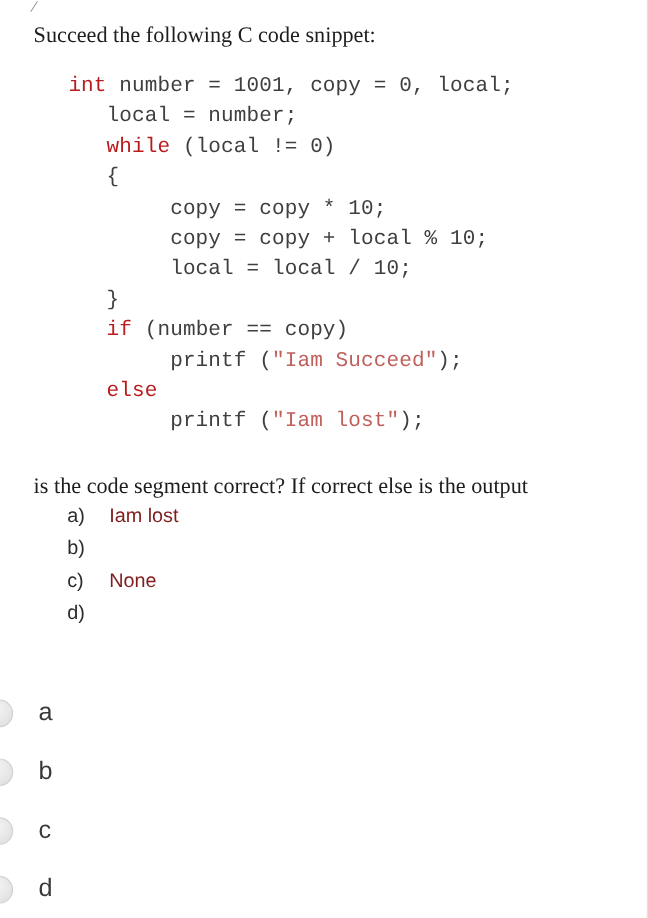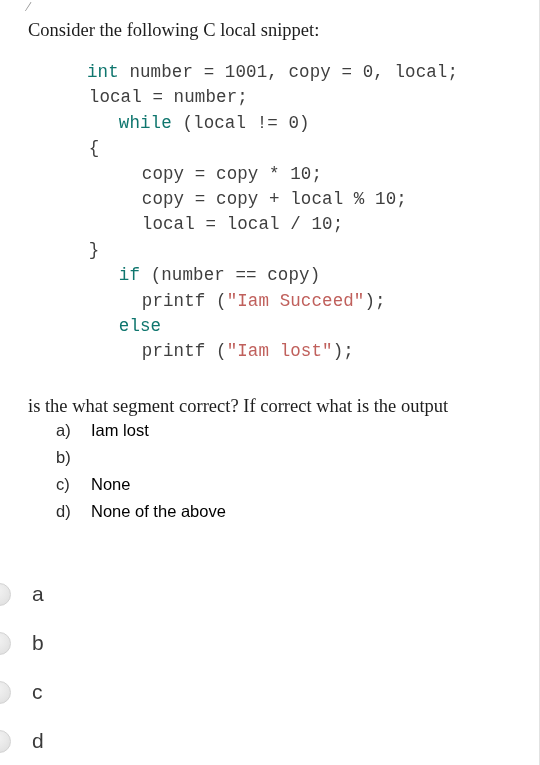--- a/index.html
+++ b/index.html
@@ -73,21 +73,21 @@
     font-size: 17.5px;
     line-height: 25.4px;
     color: #3f3f3f;
     letter-spacing: .1px;
     white-space: pre;
   }
   .code-line {
     white-space: pre;
     height: 25.4px;
   }
-  .kw   { color: #0f766e; margin-left: 30px; }
+  .kw   { color: #b91c1c; }
   .str  { color: #c0605c; }
   .pl   { color: #3f3f3f; }
 
   
   .question {
     position: absolute;
     left: 28px;
     top: 395px;
     font-family: "Liberation Serif", serif;
     font-size: 18.5px;
@@ -116,21 +116,21 @@
   .choice-marker {
     width: 35px;
     flex: 0 0 35px;
     font-family: "Liberation Sans", sans-serif;
     font-size: 16.5px;
     color: #2b2b2b;
   }
   .choice-text {
     font-family: "Liberation Sans", sans-serif;
     font-size: 16.5px;
-    color: #000000;
+    color: #7f1d1d;
     white-space: nowrap;
   }
 
   
   .radio-group {
     position: absolute;
     left: 0;
     top: 571px;
     width: 200px;
   }
@@ -163,41 +163,40 @@
 </style>
 </head>
 <body>
 
 <div id="page">
 
   <div class="page-right-rule"></div>
 
   <div class="scan-artifact">/</div>
 
-  <div class="prompt">Consider the following C local snippet:</div>
+  <div class="prompt">Succeed the following C code snippet:</div>
 
   <div class="code-block"><div class="code-line"><span class="kw">int</span><span class="pl"> number = 1001, copy = 0, local;</span></div><div class="code-line"><span class="pl">   local = number;</span></div><div class="code-line"><span class="pl">   </span><span class="kw">while</span><span class="pl"> (local != 0)</span></div><div class="code-line"><span class="pl">   {</span></div><div class="code-line"><span class="pl">        copy = copy * 10;</span></div><div class="code-line"><span class="pl">        copy = copy + local % 10;</span></div><div class="code-line"><span class="pl">        local = local / 10;</span></div><div class="code-line"><span class="pl">   }</span></div><div class="code-line"><span class="pl">   </span><span class="kw">if</span><span class="pl"> (number == copy)</span></div><div class="code-line"><span class="pl">        printf (</span><span class="str">"Iam Succeed"</span><span class="pl">);</span></div><div class="code-line"><span class="pl">   </span><span class="kw">else</span></div><div class="code-line"><span class="pl">        printf (</span><span class="str">"Iam lost"</span><span class="pl">);</span></div></div>
 
-  <div class="question">is the what segment correct?  If correct what is the output</div>
+  <div class="question">is the code segment correct?  If correct else is the output</div>
 
   <div class="choice-list">
       <div class="choice-row">
         <span class="choice-marker">a)</span>
         <span class="choice-text">Iam lost</span>
       </div>
       <div class="choice-row">
         <span class="choice-marker">b)</span>
       </div>
       <div class="choice-row">
         <span class="choice-marker">c)</span>
         <span class="choice-text">None</span>
       </div>
       <div class="choice-row">
         <span class="choice-marker">d)</span>
-        <span class="choice-text">None of the above</span>
       </div>
     </div>
 
   <div class="radio-group">
       <div class="radio-row">
         <span class="radio-dot"></span>
         <span class="radio-label">a</span>
       </div>
       <div class="radio-row">
         <span class="radio-dot"></span>

